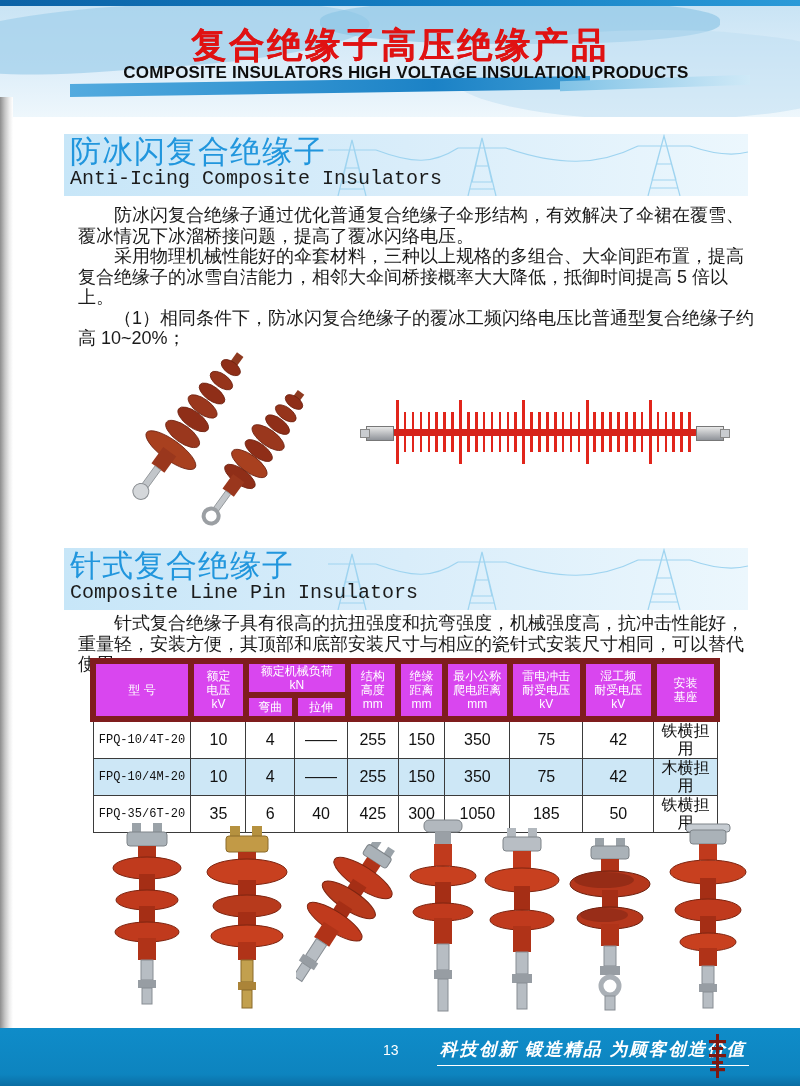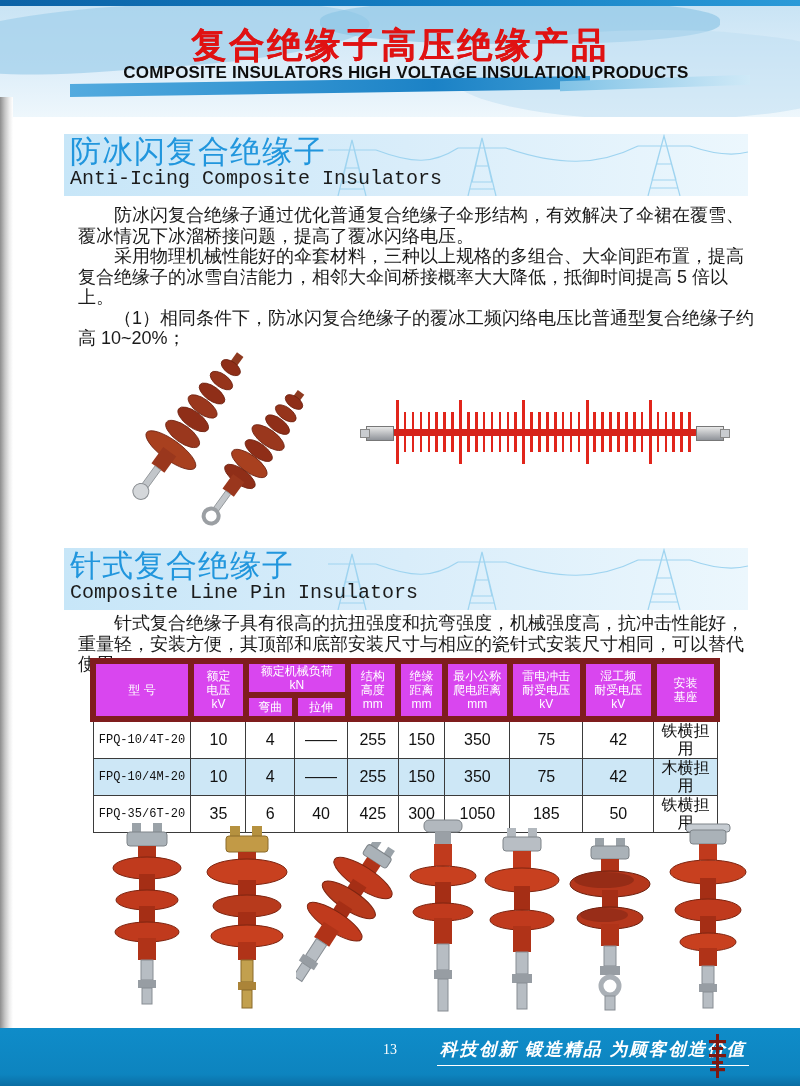--- a/index.html
+++ b/index.html
@@ -66,21 +66,21 @@
   .spec-table .model-cell{font-family:"Liberation Mono","DejaVu Sans Mono",monospace;font-size:12px;}
   .spec-table th .line{display:block;}
   .thr1{height:33px;} .thr2{height:24px;}
 
   
   .photo{position:absolute;}
 
   
   .footer{position:absolute;left:0;top:1028px;width:800px;height:58px;
         background:linear-gradient(180deg,#0f8cc9 0%,#0d84bf 80%,#0a6da3 100%);}
-  .page-num{position:absolute;left:383px;top:14px;color:#fff;font-size:14px;font-family:Liberation Serif, serif;}
+  .page-num{position:absolute;left:383px;top:14px;color:#fff;font-size:14px;}
   .slogan{position:absolute;left:437px;top:9px;color:#fff;font-size:17.5px;font-weight:bold;
         font-style:italic;letter-spacing:2px;border-bottom:1.5px solid #fff;padding:0 3px 4px 3px;}
   .footer-icon{position:absolute;left:707px;top:6px;}
 </style>
 </head>
 <body>
 
 <div class="header">
   <div class="blob b1"></div>
   <div class="blob b2"></div>

